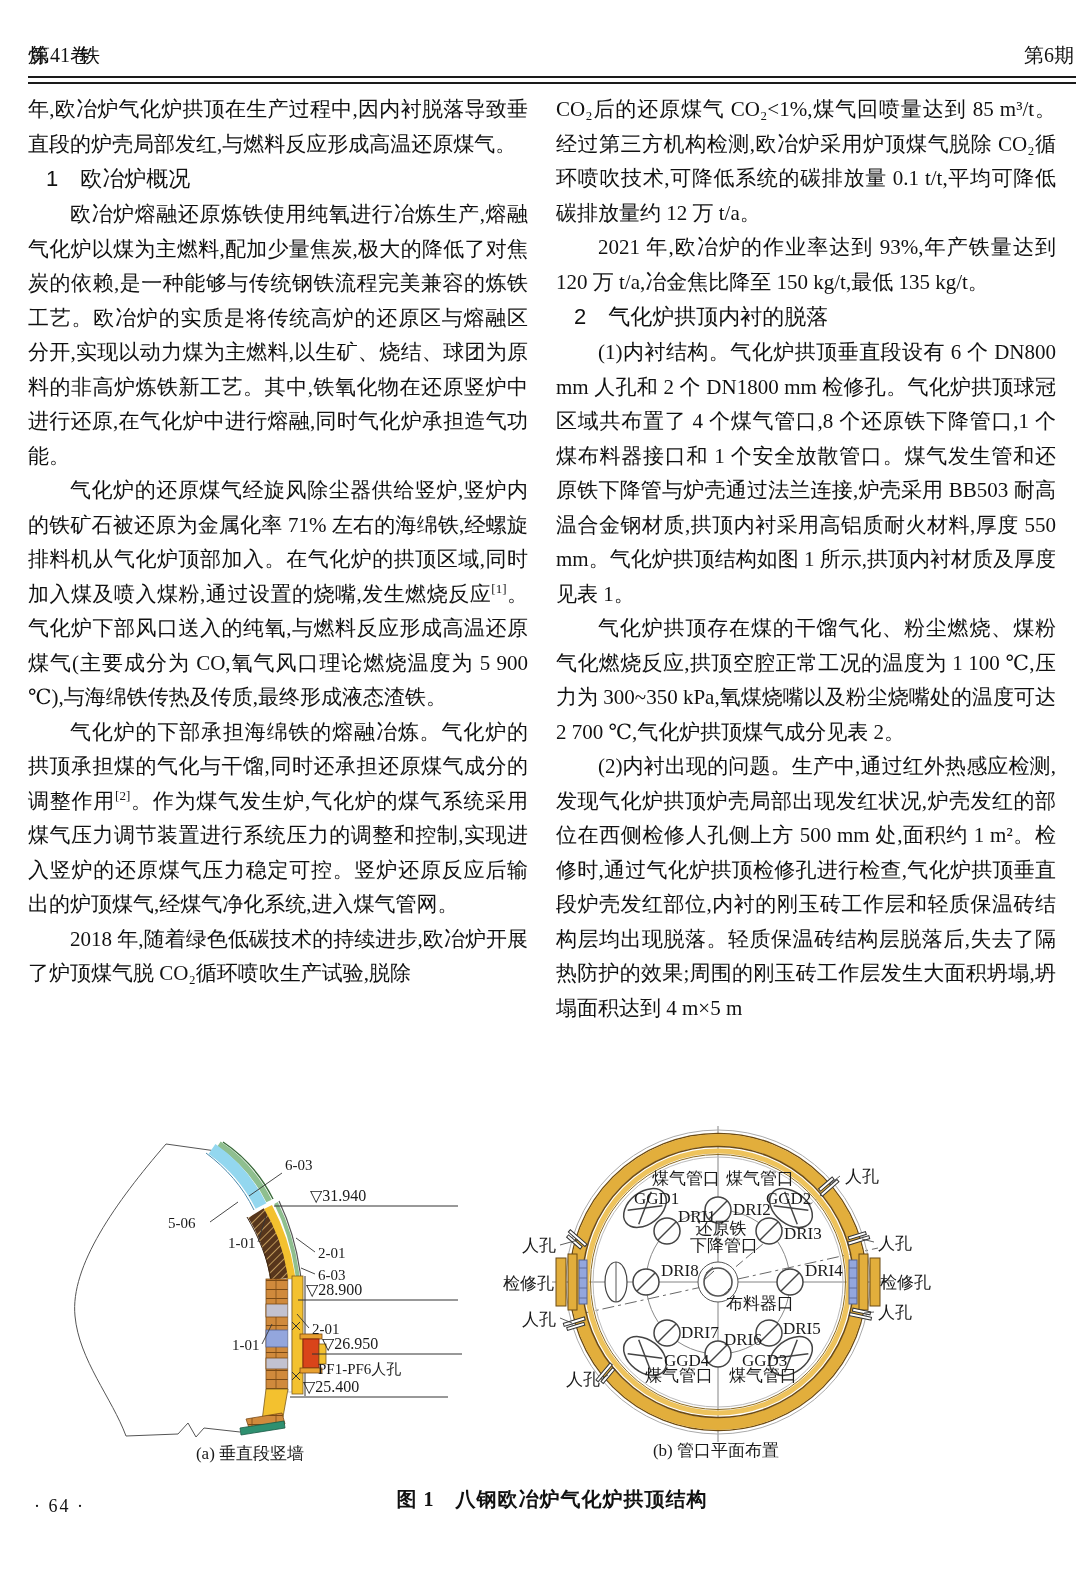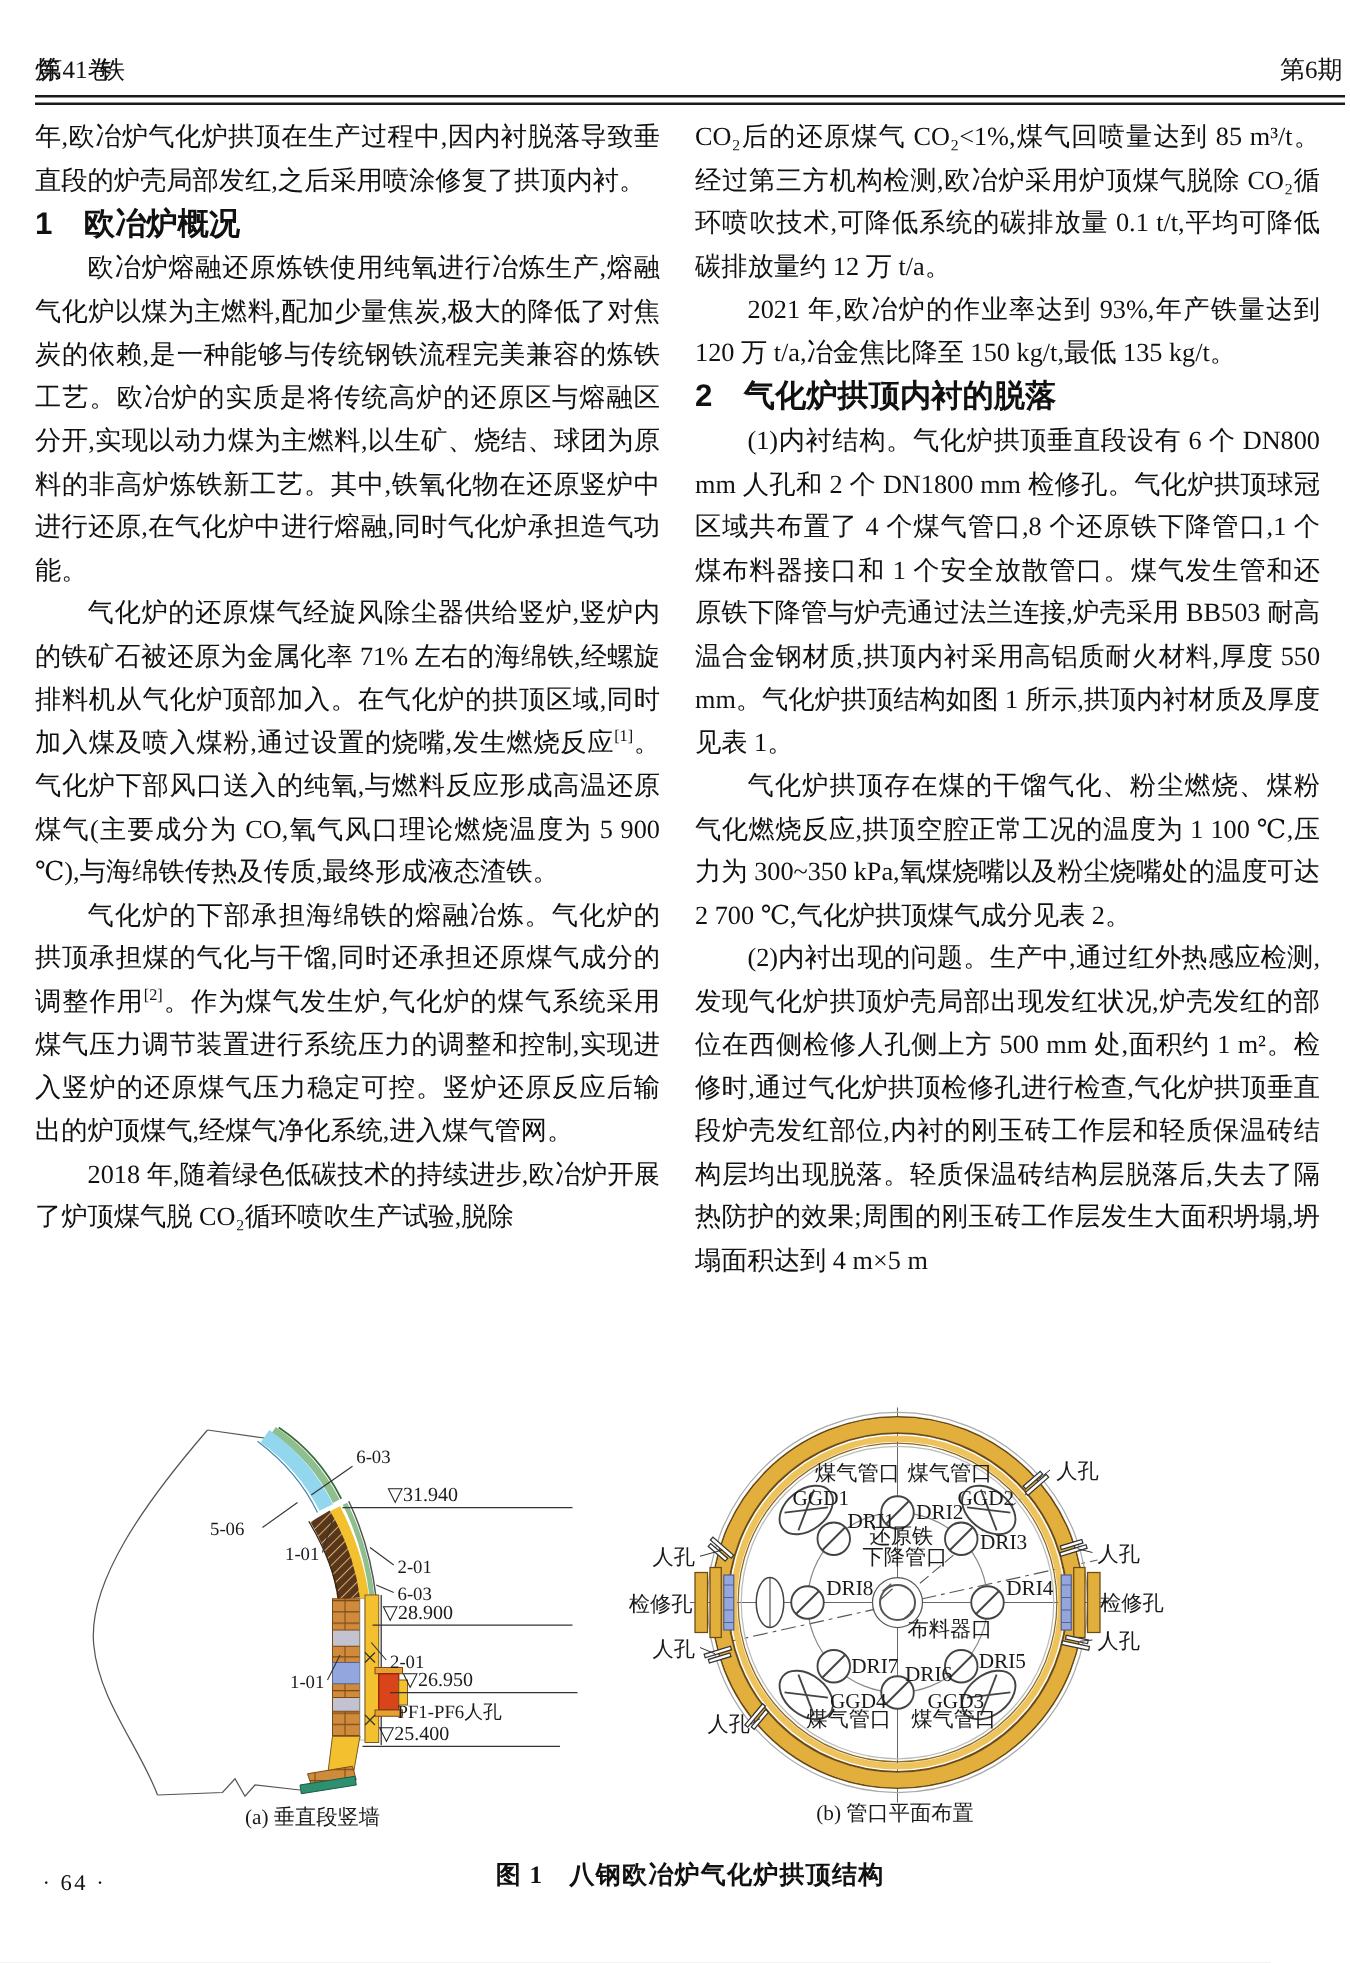--- a/index.html
+++ b/index.html
@@ -12,22 +12,22 @@
   .hdr .h-right{position:absolute;right:2px;top:0;}
   .rule-double{position:absolute;top:76px;left:28px;right:28px;height:4px;
                border-top:2px solid #1a1a1a;border-bottom:2px solid #1a1a1a;}
   
   .col{position:absolute;top:92px;width:500px;font-size:21px;line-height:34.5px;
        text-align:justify;text-justify:inter-ideograph;}
   .col-left{left:28px;}
   .col-right{left:556px;}
   .col p{margin:0;text-indent:2em;}
   .col p.cont{text-indent:0;}
-  .col .sec-h{font-family:"Liberation Sans","DejaVu Sans",sans-serif;font-weight:bold;
-              font-size:25px;line-height:36px;}
+  .col .sec-h{font-family:"Liberation Sans","DejaVu Sans",sans-serif;font-weight:normal;
+              font-size:22px;line-height:36px;margin-left:18px;}
   .col sup{font-size:13px;line-height:0;vertical-align:super;}
   
   .fig-svg{position:absolute;top:1118px;left:0;}
   .fig-caption{position:absolute;top:1486px;left:0;right:0;text-align:center;
                font-size:20px;font-weight:bold;letter-spacing:1px;
                font-family:"Liberation Serif","DejaVu Serif",serif;}
   .page-num{position:absolute;left:34px;top:1496px;font-size:18px;letter-spacing:2px;}
   svg text{font-family:"Liberation Serif","DejaVu Serif",serif;fill:#1a1a1a;}
   .figlab{font-size:15px;}
   .figlab-b{font-size:17px;}
@@ -40,21 +40,21 @@
 <div class="page">
 
   <div class="hdr">
     <span class="h-left">第41卷</span>
     <span class="h-center">炼　铁</span>
     <span class="h-right">第6期</span>
   </div>
   <div class="rule-double"></div>
 
   <div class="col col-left">
-      <p class="cont">年,欧冶炉气化炉拱顶在生产过程中,因内衬脱落导致垂直段的炉壳局部发红,之后采用喷涂修复了拱顶内衬。</p>
+      <p class="cont">年,欧冶炉气化炉拱顶在生产过程中,因内衬脱落导致垂直段的炉壳局部发红,与燃料反应形成高温还原煤气。</p>
       <div class="sec-h">1　欧冶炉概况</div>
       <p class="">欧冶炉熔融还原炼铁使用纯氧进行冶炼生产,熔融气化炉以煤为主燃料,配加少量焦炭,极大的降低了对焦炭的依赖,是一种能够与传统钢铁流程完美兼容的炼铁工艺。欧冶炉的实质是将传统高炉的还原区与熔融区分开,实现以动力煤为主燃料,以生矿、烧结、球团为原料的非高炉炼铁新工艺。其中,铁氧化物在还原竖炉中进行还原,在气化炉中进行熔融,同时气化炉承担造气功能。</p>
       <p class=""><span>气化炉的还原煤气经旋风除尘器供给竖炉,竖炉内的铁矿石被还原为金属化率 71% 左右的海绵铁,经螺旋排料机从气化炉顶部加入。在气化炉的拱顶区域,同时加入煤及喷入煤粉,通过设置的烧嘴,发生燃烧反应</span><sup>[1]</sup><span>。气化炉下部风口送入的纯氧,与燃料反应形成高温还原煤气(主要成分为 CO,氧气风口理论燃烧温度为 5 900 ℃),与海绵铁传热及传质,最终形成液态渣铁。</span></p>
       <p class=""><span>气化炉的下部承担海绵铁的熔融冶炼。气化炉的拱顶承担煤的气化与干馏,同时还承担还原煤气成分的调整作用</span><sup>[2]</sup><span>。作为煤气发生炉,气化炉的煤气系统采用煤气压力调节装置进行系统压力的调整和控制,实现进入竖炉的还原煤气压力稳定可控。竖炉还原反应后输出的炉顶煤气,经煤气净化系统,进入煤气管网。</span></p>
       <p class="">2018 年,随着绿色低碳技术的持续进步,欧冶炉开展了炉顶煤气脱 CO₂循环喷吹生产试验,脱除</p>
     </div>
   <div class="col col-right">
       <p class="cont">CO₂后的还原煤气 CO₂&lt;1%,煤气回喷量达到 85 m³/t。经过第三方机构检测,欧冶炉采用炉顶煤气脱除 CO₂循环喷吹技术,可降低系统的碳排放量 0.1 t/t,平均可降低碳排放量约 12 万 t/a。</p>
       <p class="">2021 年,欧冶炉的作业率达到 93%,年产铁量达到 120 万 t/a,冶金焦比降至 150 kg/t,最低 135 kg/t。</p>
       <div class="sec-h">2　气化炉拱顶内衬的脱落</div>

